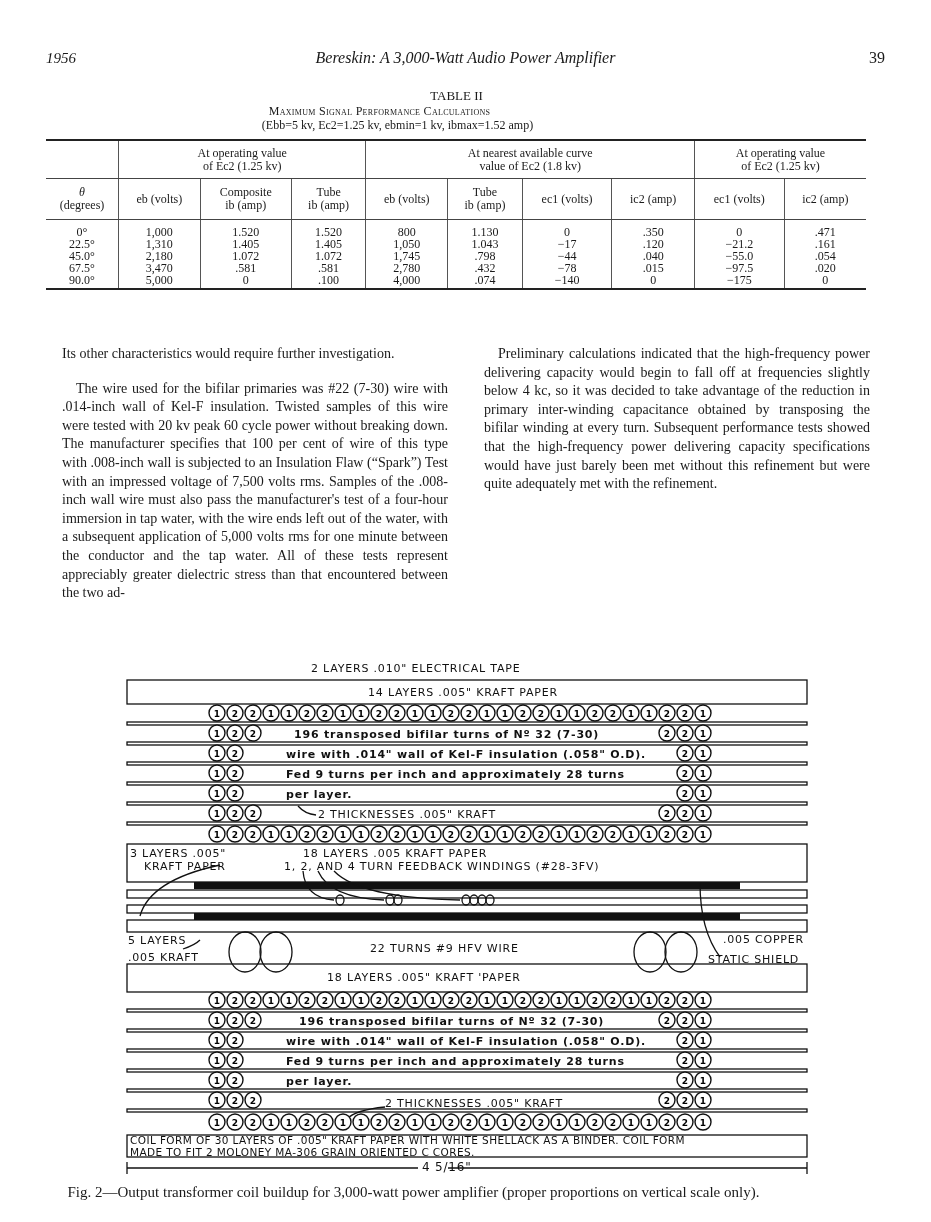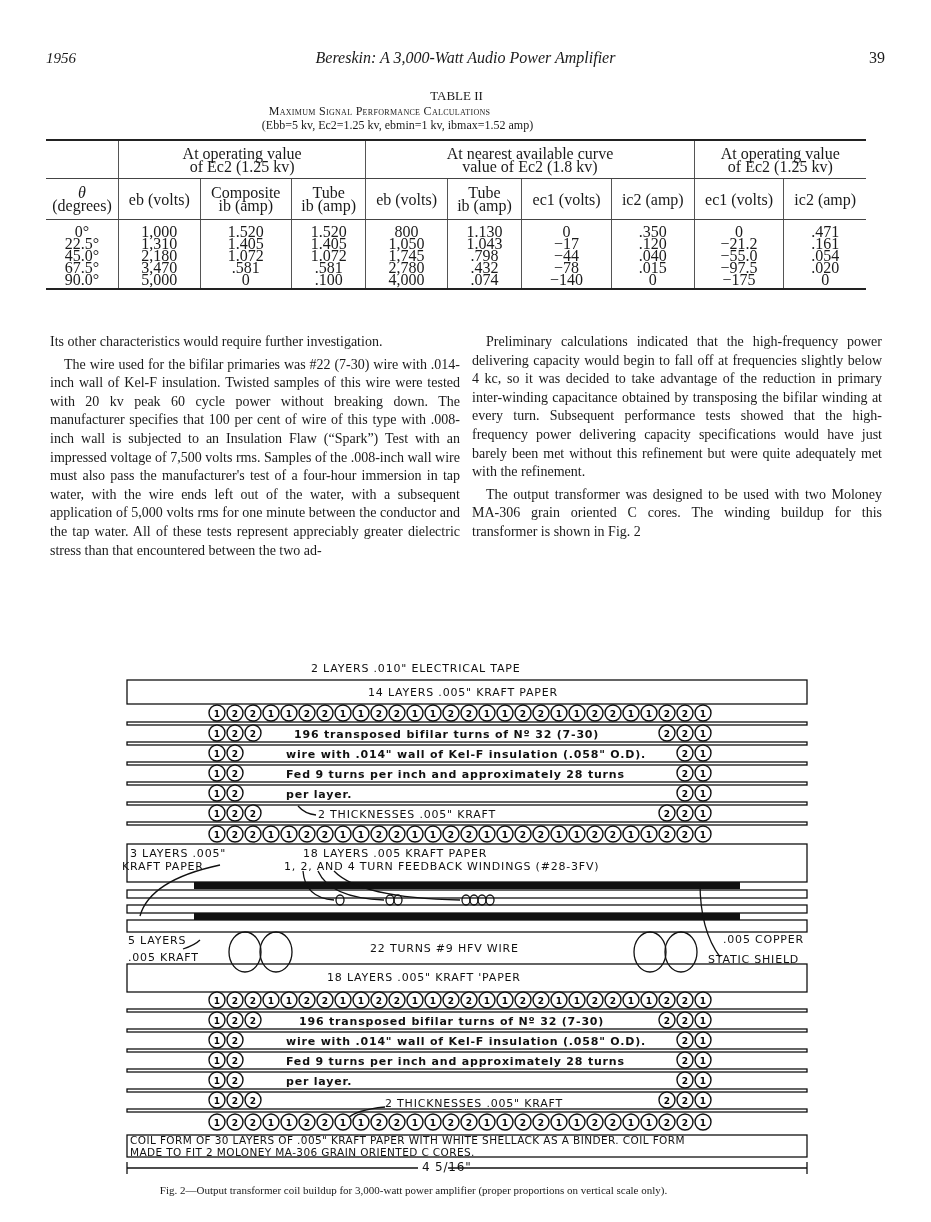--- a/index.html
+++ b/index.html
@@ -8,40 +8,40 @@
 
   
   .hdr-year { left: 46px; top: 50px; font-size: 15px; font-style: italic; font-weight: normal; }
   .hdr-title { left: 0; width: 931px; top: 49px; text-align: center; font-size: 16px; font-style: italic; }
   .hdr-page { right: 46px; top: 49px; font-size: 16px; }
 
   
   .tbl-caption { left: 0; width: 913px; top: 88px; text-align: center; font-size: 13px; }
   .tbl-subtitle { left: 0; width: 759px; top: 104px; text-align: center; font-size: 12px; font-variant: small-caps; letter-spacing: 0.3px; }
   .tbl-params { left: 0; width: 795px; top: 118px; text-align: center; font-size: 12px; }
-  table.data { position: absolute; left: 46px; top: 139px; width: 820px; border-collapse: collapse; font-size: 16px; }
+  table.data { position: absolute; left: 46px; top: 139px; width: 820px; border-collapse: collapse; font-size: 12px; }
   table.data th, table.data td { text-align: center; font-weight: normal; padding: 0 4px; }
   table.data thead tr.grp th { height: 37px; border-top: 2px solid #222; border-bottom: 1px solid #444; vertical-align: middle; line-height: 13px; }
   table.data thead tr.cols th { height: 40px; border-bottom: 1px solid #444; line-height: 13px; }
   table.data tbody td { line-height: 12px; padding-top: 6px; padding-bottom: 2px; border-bottom: 2px solid #222; vertical-align: top; }
   table.data .vl { border-left: 1px solid #555; }
   .it { font-style: italic; }
 
   
   .col { top: 329px; width: 418px; font-size: 14px; line-height: 18.6px; text-align: justify; }
   .col-left { left: 46px; }
   .col-right { left: 468px; }
-  .col p { margin: 4px; text-indent: 14px; }
+  .col p { margin: 16px; text-indent: 14px; }
   .col p.noind { text-indent: 0; }
 
   
   .fig { left: 0; top: 0; width: 931px; height: 1222px; pointer-events: none; }
   .fig-text { font-family: "DejaVu Sans", "Liberation Sans", sans-serif; font-size: 11px; letter-spacing: 0.8px; color: #111; position: absolute; white-space: nowrap; }
   .fig-text.bold { font-weight: bold; }
-  .caption { left: 0; width: 827px; top: 1184px; text-align: center; font-size: 11px; }
+  .caption { left: 0; width: 827px; top: 1184px; text-align: center; font-size: 15px; }
 </style>
 </head>
 <body>
 
 <div class="abs hdr-year">1956</div>
 <div class="abs hdr-title">Bereskin: A 3,000-Watt Audio Power Amplifier</div>
 <div class="abs hdr-page">39</div>
 
 <div class="abs tbl-caption">TABLE II</div>
 <div class="abs tbl-subtitle">Maximum Signal Performance Calculations</div>
@@ -92,21 +92,20 @@
       </tr>
   </tbody>
 </table>
 
 <div class="abs col col-left" id="col-left">
     <p class="noind">Its other characteristics would require further investigation.</p>
     <p>The wire used for the bifilar primaries was #22 (7-30) wire with .014-inch wall of Kel-F insulation. Twisted samples of this wire were tested with 20 kv peak 60 cycle power without breaking down. The manufacturer specifies that 100 per cent of wire of this type with .008-inch wall is subjected to an Insulation Flaw (“Spark”) Test with an impressed voltage of 7,500 volts rms. Samples of the .008-inch wall wire must also pass the manufacturer's test of a four-hour immersion in tap water, with the wire ends left out of the water, with a subsequent application of 5,000 volts rms for one minute between the conductor and the tap water. All of these tests represent appreciably greater dielectric stress than that encountered between the two ad-</p>
   </div>
 <div class="abs col col-right" id="col-right">
     <p>Preliminary calculations indicated that the high-frequency power delivering capacity would begin to fall off at frequencies slightly below 4 kc, so it was decided to take advantage of the reduction in primary inter-winding capacitance obtained by transposing the bifilar winding at every turn. Subsequent performance tests showed that the high-frequency power delivering capacity specifications would have just barely been met without this refinement but were quite adequately met with the refinement.</p>
-    <p>The output transformer was designed to be used with two Moloney MA-306 grain oriented C cores. The winding buildup for this transformer is shown in Fig. 2</p>
   </div>
 
 <div class="abs fig">
   <svg width="931" height="1222" style="position:absolute;left:0;top:0">
     <g stroke="#111" fill="none" stroke-width="1.3">
 
       <rect x="127" y="680" width="680" height="24"></rect>
 
       <rect x="127" y="722" width="680" height="3"></rect>
       <rect x="127" y="742" width="680" height="3"></rect>
@@ -488,21 +487,21 @@
   </svg>
 
   <div class="fig-text" style="left:311px;top:662px">2 LAYERS .010" ELECTRICAL  TAPE</div>
   <div class="fig-text" style="left:368px;top:686px">14 LAYERS .005" KRAFT PAPER</div>
   <div class="fig-text bold" style="left:294px;top:728px">196  transposed  bifilar  turns  of  Nº 32 (7-30)</div>
   <div class="fig-text bold" style="left:286px;top:748px">wire  with .014" wall  of  Kel-F  insulation (.058" O.D).</div>
   <div class="fig-text bold" style="left:286px;top:768px">Fed  9  turns  per  inch  and  approximately 28 turns</div>
   <div class="fig-text bold" style="left:286px;top:788px">per  layer.</div>
   <div class="fig-text" style="left:318px;top:808px">2  THICKNESSES  .005"  KRAFT</div>
   <div class="fig-text" style="left:130px;top:847px">3 LAYERS .005"</div>
-  <div class="fig-text" style="left:122px;top:860px">KRAFT  PAPER</div>
+  <div class="fig-text" style="left:144px;top:860px">KRAFT  PAPER</div>
   <div class="fig-text" style="left:303px;top:847px">18 LAYERS .005  KRAFT PAPER</div>
   <div class="fig-text" style="left:284px;top:860px">1, 2, AND 4  TURN  FEEDBACK  WINDINGS  (#28-3FV)</div>
   <div class="fig-text" style="left:128px;top:934px">5 LAYERS</div>
   <div class="fig-text" style="left:128px;top:951px">.005 KRAFT</div>
   <div class="fig-text" style="left:370px;top:942px">22  TURNS  #9 HFV  WIRE</div>
   <div class="fig-text" style="left:723px;top:933px">.005 COPPER</div>
   <div class="fig-text" style="left:708px;top:953px">STATIC  SHIELD</div>
   <div class="fig-text" style="left:327px;top:971px">18 LAYERS  .005"  KRAFT  'PAPER</div>
   <div class="fig-text bold" style="left:299px;top:1015px">196  transposed  bifilar  turns  of  Nº 32 (7-30)</div>
   <div class="fig-text bold" style="left:286px;top:1035px">wire  with .014" wall  of  Kel-F  insulation (.058" O.D).</div>

